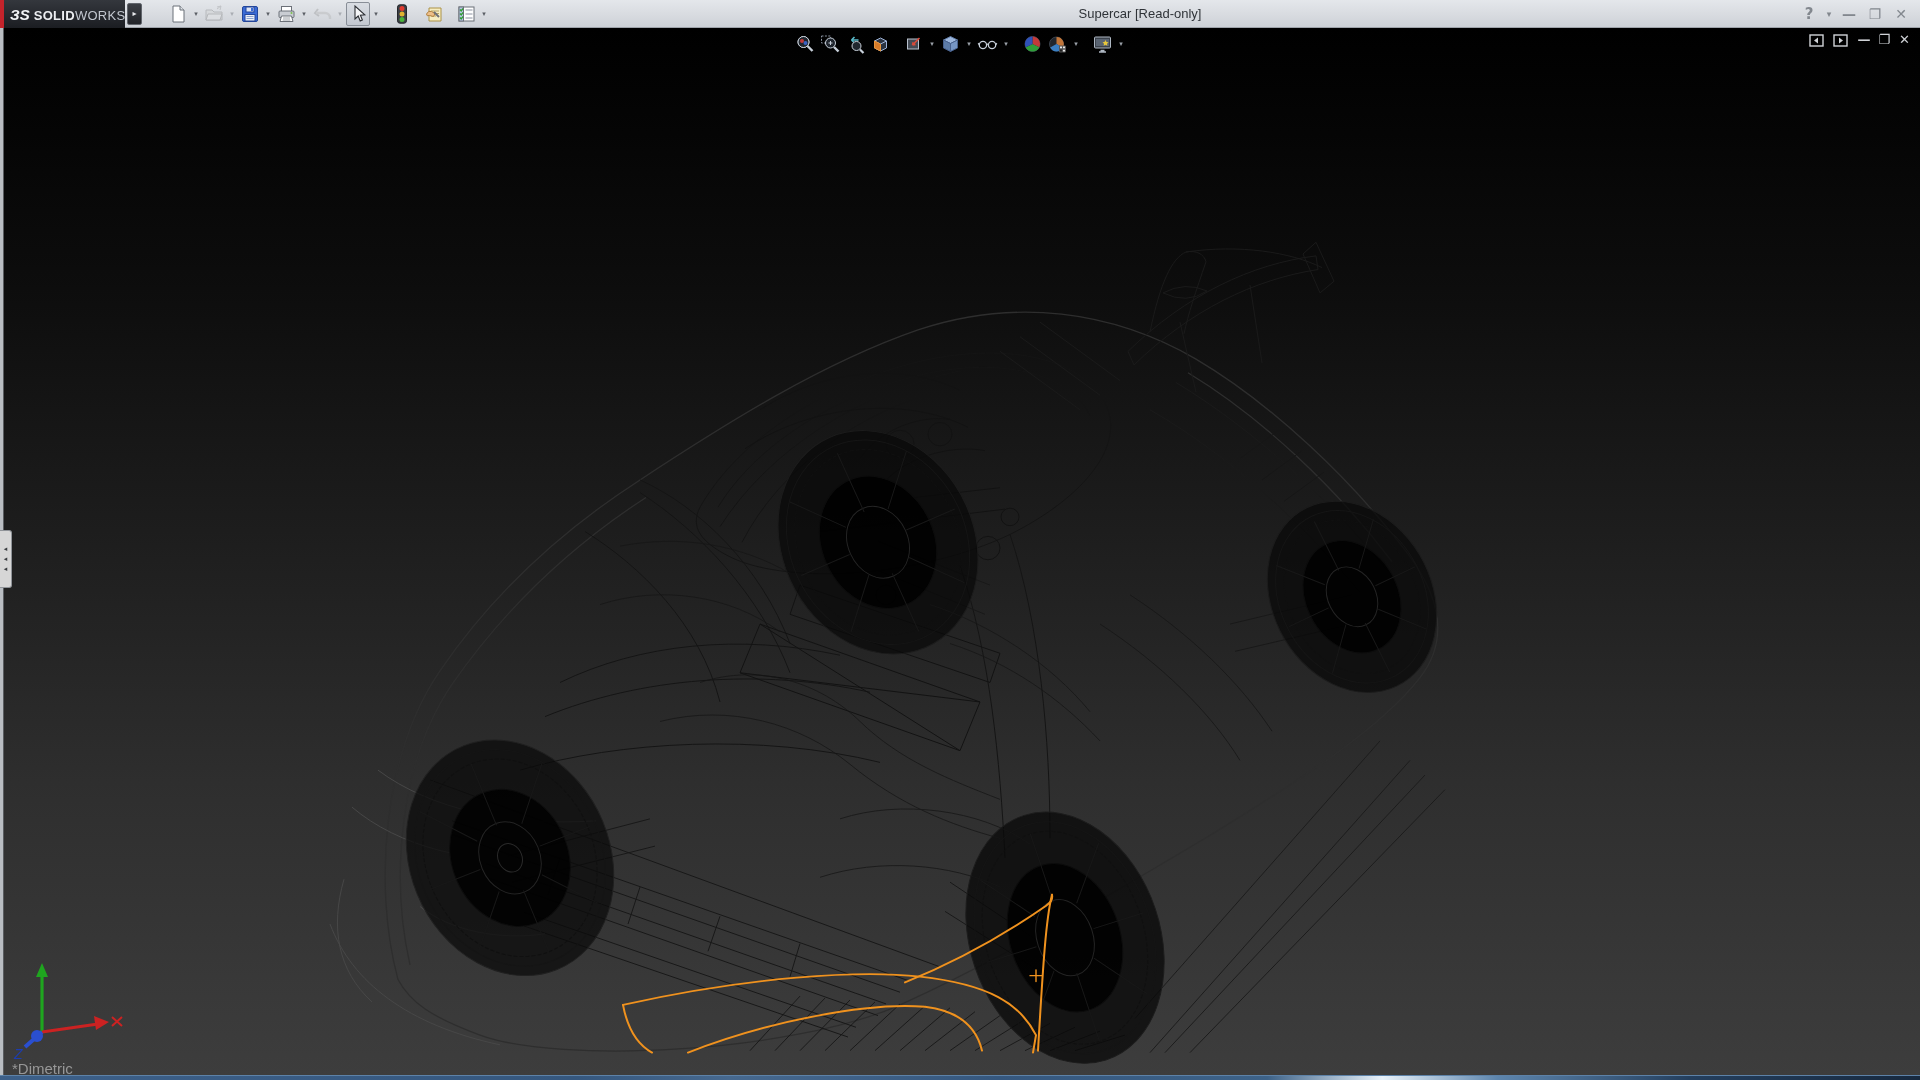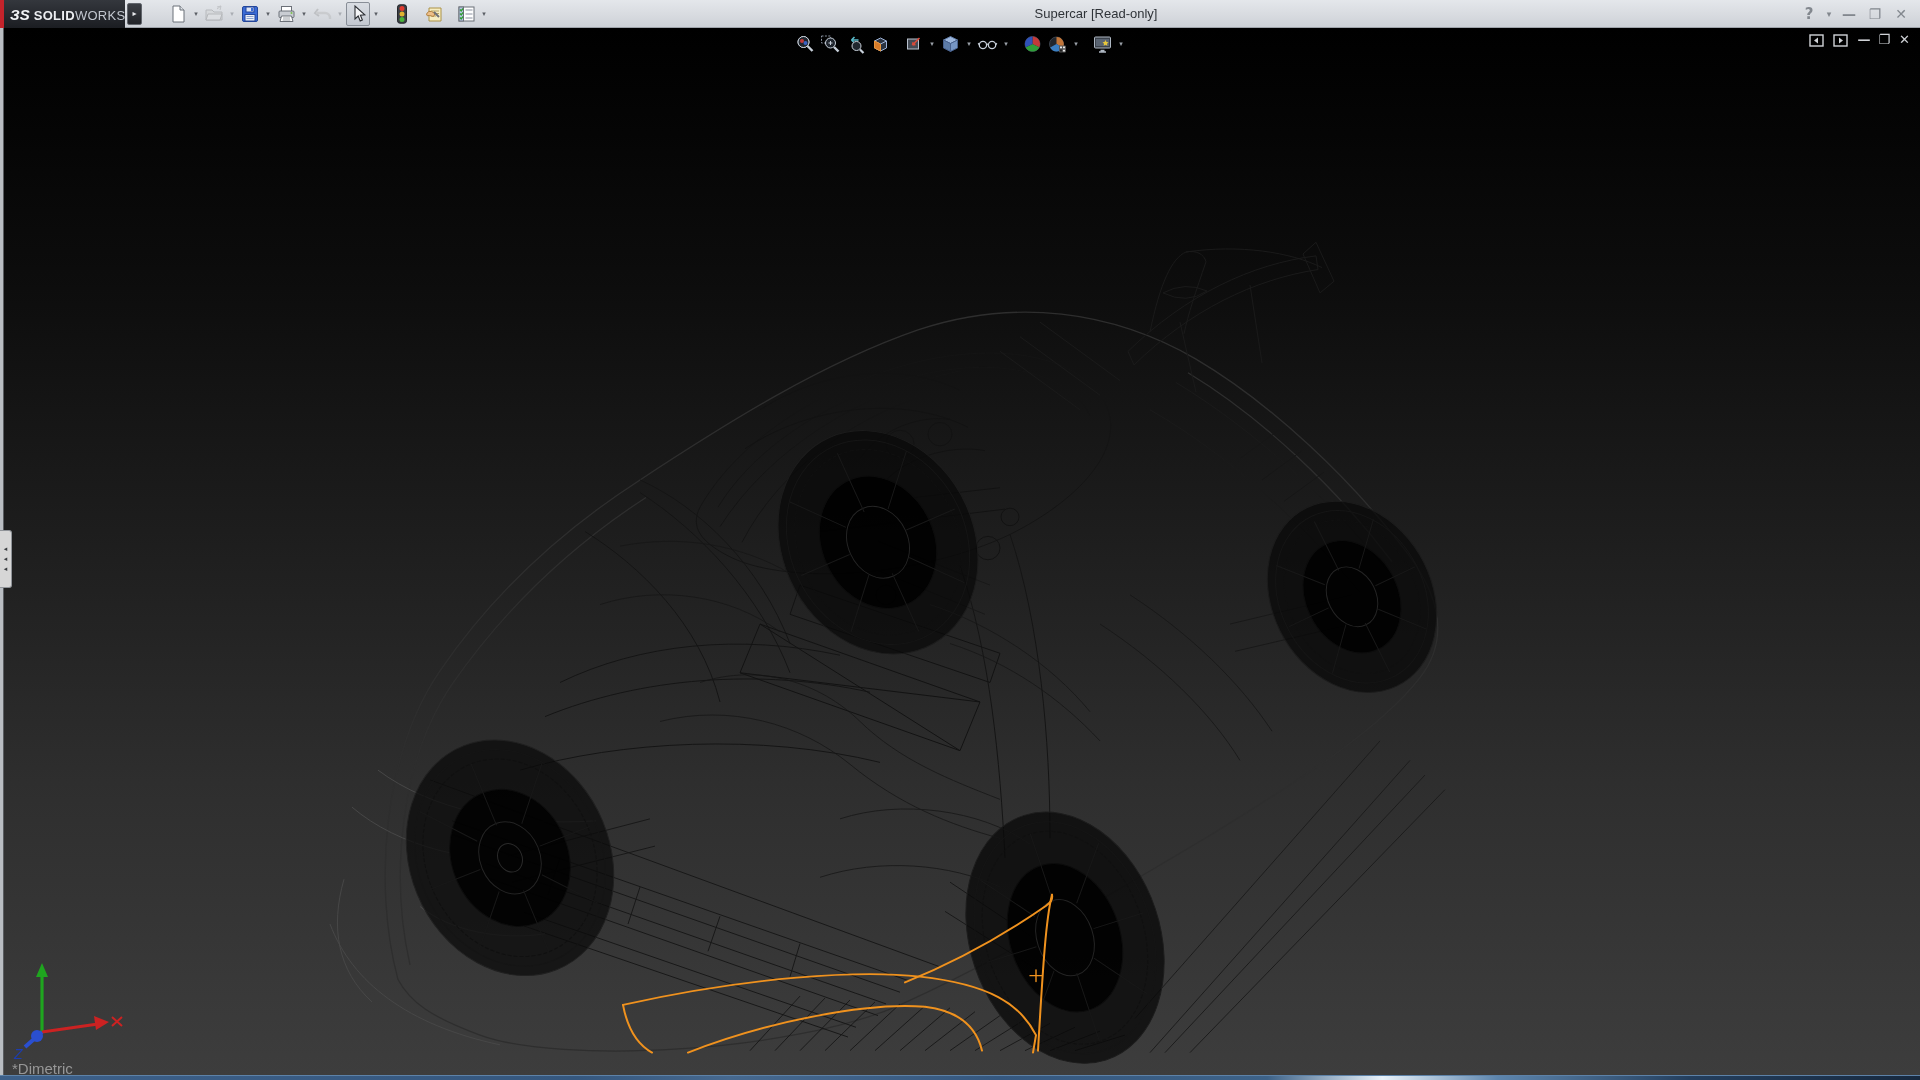--- a/index.html
+++ b/index.html
@@ -24,21 +24,21 @@
     text-align:center;padding:0;cursor:pointer;font-family:"DejaVu Sans",sans-serif;}
   .main-toolbar{position:absolute;left:166px;top:2px;height:24px;display:flex;align-items:center;}
   .tb-btn{width:24px;height:24px;border:1px solid transparent;background:transparent;padding:1px;
     display:flex;align-items:center;justify-content:center;cursor:pointer;}
   .tb-btn.disabled{opacity:.45;filter:grayscale(.8);}
   .tb-btn.active{background:linear-gradient(180deg,#d9dde3,#c3c8d0);border:1px solid #888e97;border-radius:2px;}
   .tb-caret{width:12px;height:24px;font-size:7px;color:#5a5e64;display:flex;align-items:center;
     justify-content:center;cursor:pointer;font-family:"DejaVu Sans",sans-serif;}
   .tb-caret.disabled{color:#a9adb3;}
   .tb-gap{width:8px;}
-  .win-title{position:absolute;left:956px;top:0;width:280px;height:28px;line-height:28px;
+  .win-title{position:absolute;left:1000px;top:0;width:280px;height:28px;line-height:28px;
     text-align:center;font-size:13px;color:#2f3338;}
   .win-controls{position:absolute;right:8px;top:0;height:28px;display:flex;align-items:center;gap:4px;}
   .wc{color:#82878e;font-size:14px;width:22px;text-align:center;cursor:pointer;
     font-family:"DejaVu Sans",sans-serif;font-weight:bold;}
   .wc.small{font-size:9px;width:10px;}
   .wc.help{font-size:15px;}
 
   
   .viewport{position:absolute;left:0;top:28px;width:1920px;height:1047px;
     background:linear-gradient(180deg,#000 0%,#050505 10%,#0d0d0d 25%,#1d1d1d 48%,#2e2e2e 72%,#3d3d3d 100%);}

